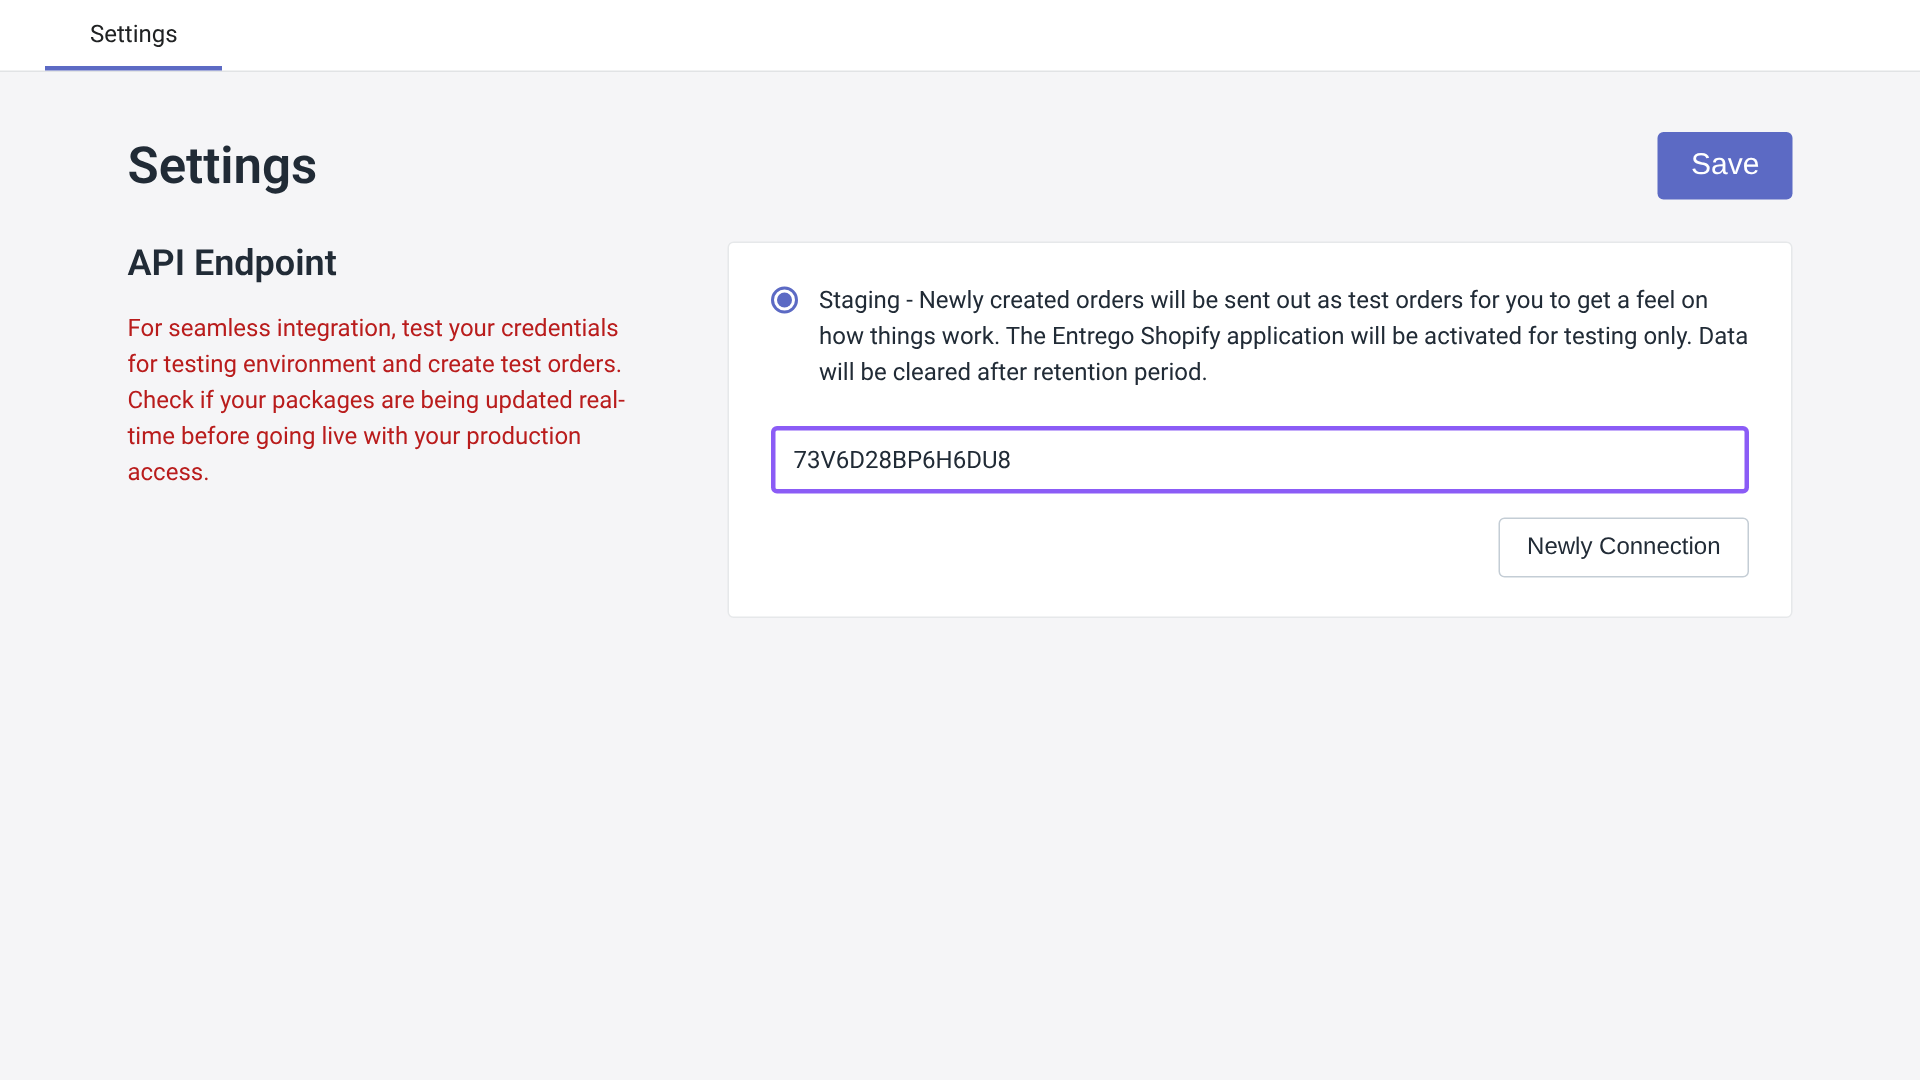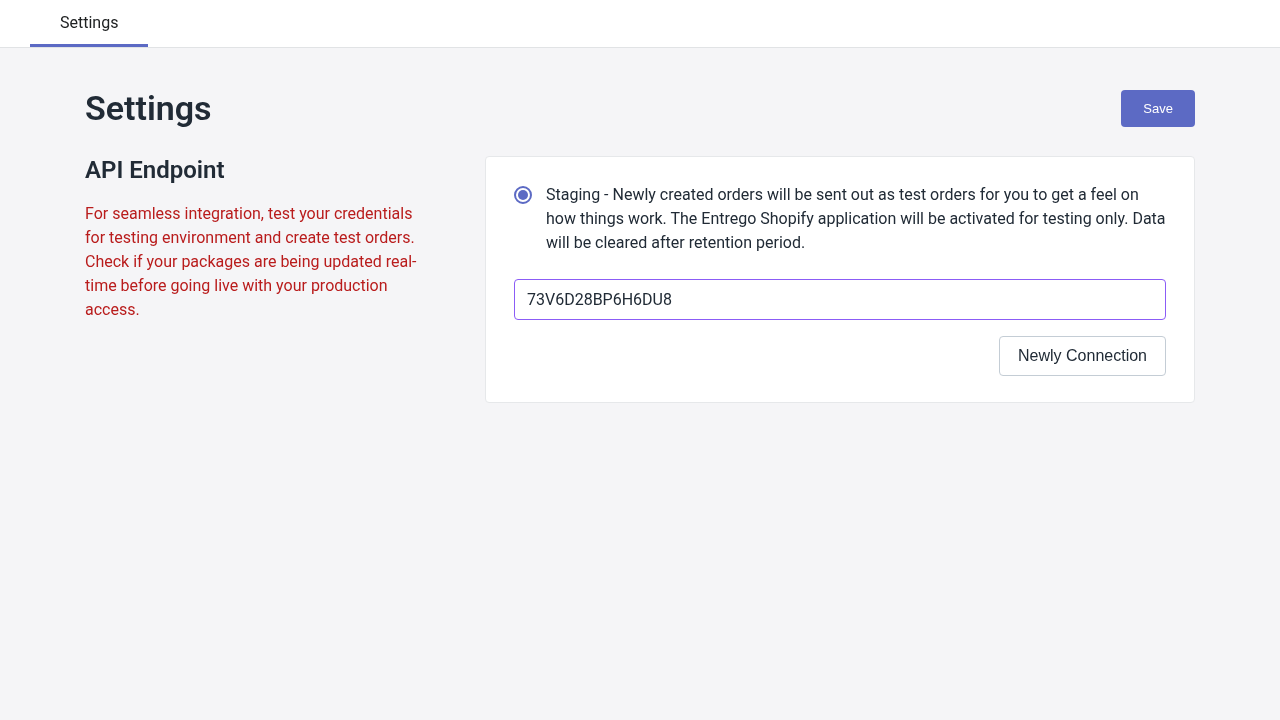--- a/index.html
+++ b/index.html
@@ -46,21 +46,21 @@
       font-size: 34px;
       font-weight: 600;
       color: #212b36;
     }
     .save-btn {
       background: #5c6ac4;
       color: #fff;
       border: none;
       border-radius: 4px;
       padding: 11px 22px;
-      font-size: 13px;
+      font-size: 20px;
       cursor: pointer;
     }
     .content {
       display: flex;
       gap: 60px;
     }
     .left {
       width: 340px;
       flex-shrink: 0;
     }
@@ -124,21 +124,21 @@
     .field-label {
       font-size: 16px;
       color: #212b36;
       margin-bottom: 6px;
       display: block;
     }
     .text-input {
       width: 100%;
       padding: 10px 12px;
       font-size: 16px;
-      border: 1px solid #8b5cf6;
+      border: 3px solid #8b5cf6;
       border-radius: 4px;
       color: #212b36;
       font-family: inherit;
     }
     .actions {
       margin-top: 16px;
       display: flex;
       justify-content: flex-end;
     }
     .outline-btn {

